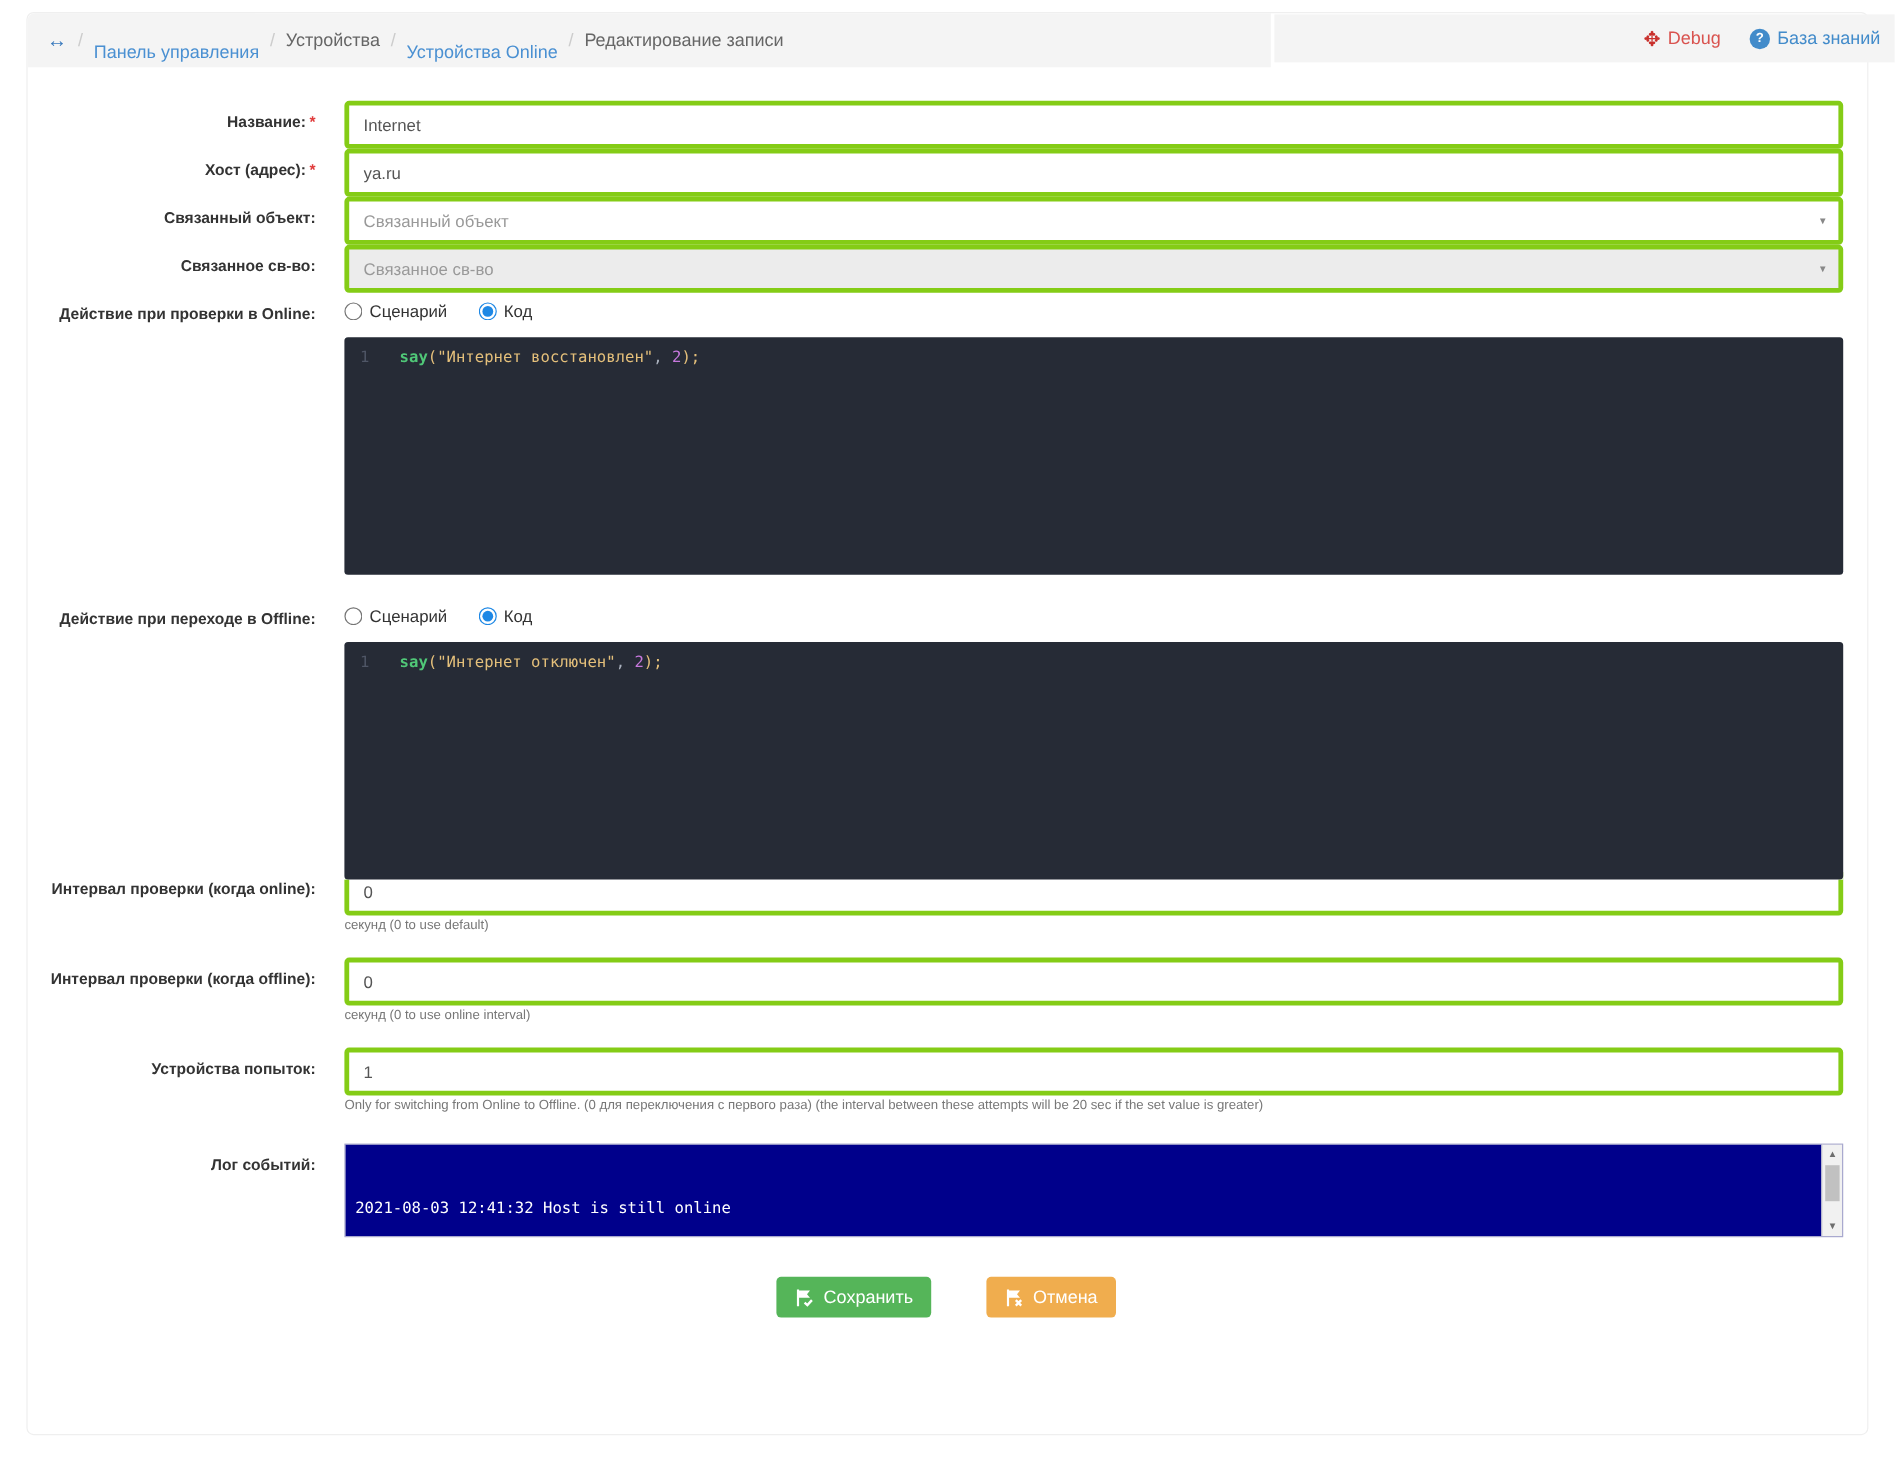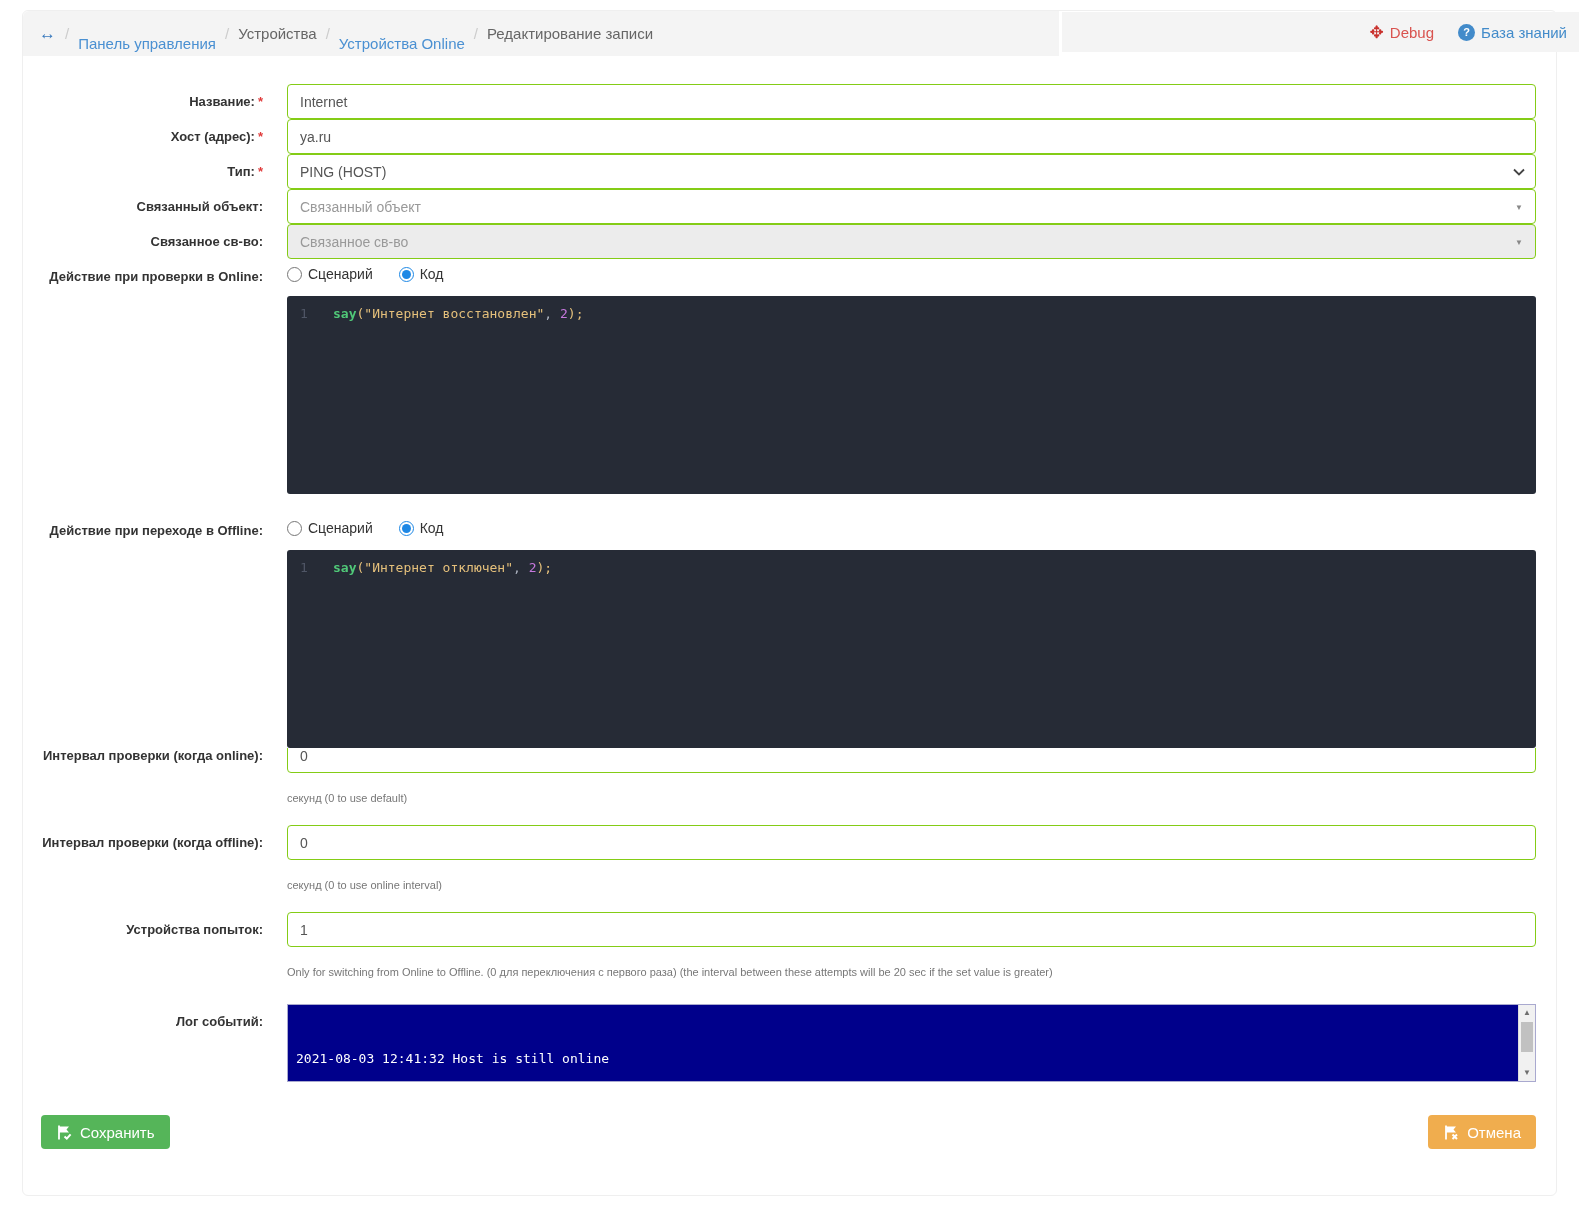--- a/index.html
+++ b/index.html
@@ -36,37 +36,37 @@
   .crumb-plain { color:#666; }
   .panel-body { padding:28px 20px 0 18px; }
   
   .row { display:grid; grid-template-columns:222px 1fr; column-gap:24px; }
   .ctl-label {
     text-align:right; font-weight:bold; font-size:13px; color:#333;
     padding-top:9px; line-height:1.45;
   }
   .req { color:#e03b3b; margin-left:3px; }
   .txt-input, .sel {
-    width:100%; height:35px; border:1px solid #84cc16; border-radius:4px;
-    padding:6px 12px; font-size:14px; color:#555; background:#fff;
+    width:100%; height:35px; border:4px solid #84cc16; border-radius:4px;
+    padding:16px 12px; font-size:14px; color:#555; background:#fff;
     font-family:"Liberation Sans", sans-serif; outline:none;
   }
   .txt-input::placeholder { color:#999; }
   .sel { appearance:none; -webkit-appearance:none; }
   .ctrl-wrap { position:relative; }
   .chev {
     position:absolute; right:11px; top:50%; transform:translateY(-50%);
     pointer-events:none; color:#444;
   }
   .tri {
     position:absolute; right:13px; top:50%; transform:translateY(-50%);
     font-size:8px; color:#888; pointer-events:none;
   }
   .disabled-input { background:#ececec; }
-  .hint { font-size:11px; color:#777; margin-top:19px; }
+  .hint { font-size:11px; color:#777; margin-top:2px; }
   
   .radio-row { display:flex; align-items:center; gap:26px; padding-top:7px; }
   .radio-opt { display:flex; align-items:center; gap:6px; font-size:14px; color:#333; cursor:pointer; }
   .radio-opt input { width:15px; height:15px; margin:0; accent-color:#1e88e5; }
   
   .editor {
     margin-top:14px; height:198px; background:#262b36; border-radius:3px;
     font-family:"DejaVu Sans Mono", monospace; font-size:13px;
     padding-top:9px; overflow:hidden;
   }
@@ -92,21 +92,21 @@
     padding:4px 8px; white-space:pre;
   }
   .scrollbar {
     position:absolute; right:0; top:0; bottom:0; width:17px;
     background:#f1f1f1; border-left:1px solid #dcdcdc;
   }
   .sb-arrow { position:absolute; left:0; width:100%; height:14px; color:#6e6e6e; font-size:8px; text-align:center; line-height:14px; cursor:pointer; }
   .sb-up { top:1px; } .sb-down { bottom:1px; }
   .sb-thumb { position:absolute; left:2px; right:2px; top:17px; height:30px; background:#c1c1c1; cursor:grab; }
   
-  .btn-row { margin-top:33px; display:flex; justify-content:space-between; gap:16px; }
+  .btn-row { margin-top:33px; display:flex; justify-content:center; gap:16px; }
   .btn {
     display:inline-flex; align-items:center; gap:7px; border:none; cursor:pointer;
     color:#fff; font-size:15px; padding:7px 15px; border-radius:4px; height:34px;
     font-family:"Liberation Sans", sans-serif;
   }
   .btn-save { background:#55b559; }
   .btn-cancel { background:#f0ad4e;margin-left:30px; }
   .btn svg { flex:none; }
 </style>
 </head>
@@ -150,33 +150,20 @@
 
     <div class="row">
       <div class="ctl-label">
         <span>Хост (адрес):</span><span class="req">*</span>
       </div>
       <div class="ctrl-wrap">
         <input class="txt-input" type="text" value="ya.ru" style="">
       </div>
     </div>
 
-    <div class="row">
-      <div class="ctl-label">
-        <span>Тип:</span><span class="req">*</span>
-      </div>
-      <div class="ctrl-wrap">
-        <select class="sel">
-          <option>PING (HOST)</option>
-        </select>
-        <svg class="chev" width="12" height="8" viewBox="0 0 12 8">
-            <path d="M1 1.5 L6 6.5 L11 1.5" fill="none" stroke="#444" stroke-width="1.8"></path>
-          </svg>
-      </div>
-    </div>
 
     <div class="row">
       <div class="ctl-label">
         <span>Связанный объект:</span>
       </div>
       <div class="ctrl-wrap">
         <input class="txt-input" type="text" placeholder="Связанный объект" style="">
         <span class="tri">▼</span>
       </div>
     </div>

